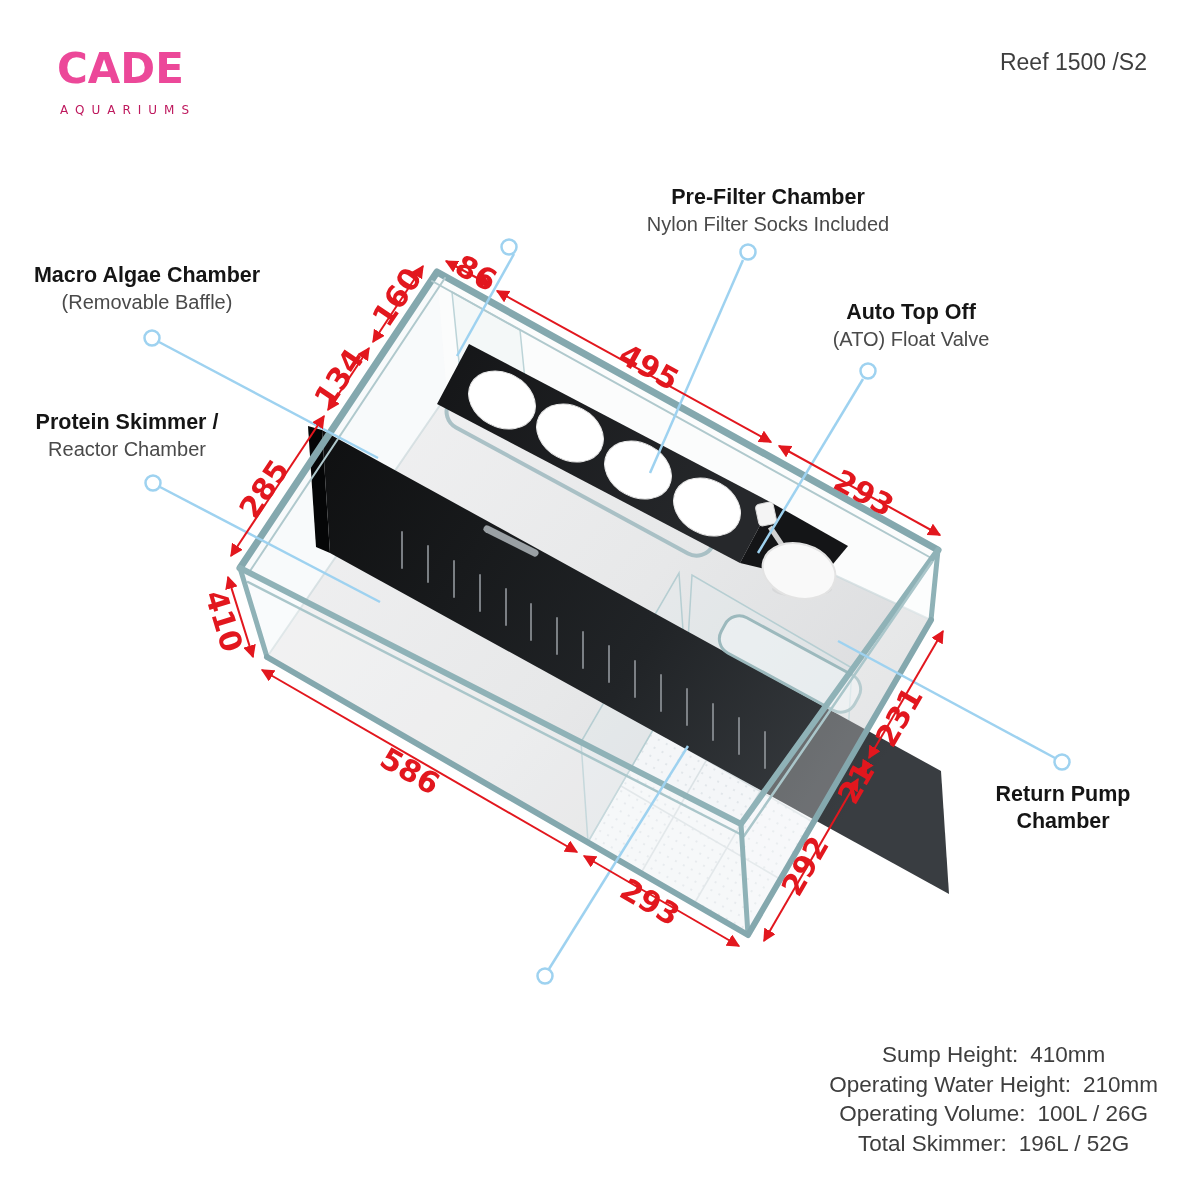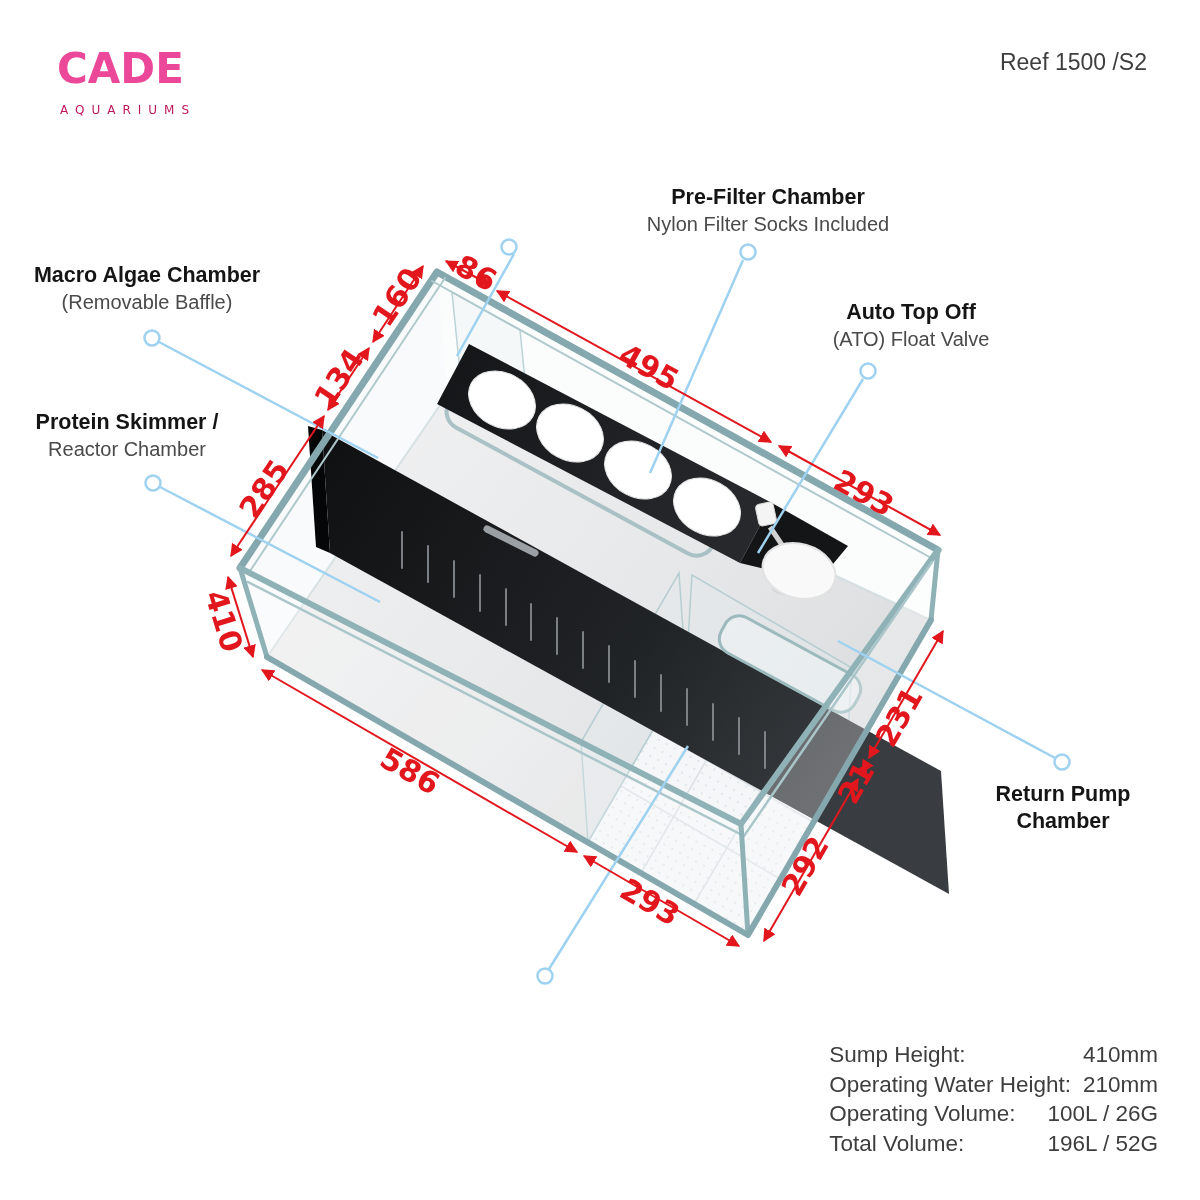--- a/index.html
+++ b/index.html
@@ -20,21 +20,21 @@
   .hdr .model{font-size:23px;color:#3e3e3e;margin-top:3px;}
 
   
   .callout{position:absolute;text-align:center;transform:translateX(-50%);white-space:nowrap;}
   .callout .t{font-weight:bold;font-size:21.5px;color:#151515;line-height:27px;}
   .callout .s{font-size:20px;color:#4a4a4a;line-height:27px;}
 
   
   .specs{position:absolute;right:42px;top:1040px;text-align:right;
          font-size:22.5px;color:#3e3e3e;line-height:29.5px;}
-  .specs .row{display:flex;justify-content:space-between;gap:12px;}
+  .specs .row{display:flex;justify-content:center;gap:12px;}
 
   svg text.dim{font-family:"DejaVu Sans",sans-serif;font-weight:bold;font-size:30px;fill:#e2171e;}
 </style>
 </head>
 <body>
 
 <div id="page">
 
   <svg id="scene" width="1200" height="1200" viewBox="0 0 1200 1200">
     <defs>
@@ -226,18 +226,18 @@
     </div>
     <div class="row">
       <span>Operating Water Height:</span>
       <span>210mm</span>
     </div>
     <div class="row">
       <span>Operating Volume:</span>
       <span>100L / 26G</span>
     </div>
     <div class="row">
-      <span>Total Volume:</span>
+      <span>Total Skimmer:</span>
       <span>196L / 52G</span>
     </div>
   </div>
 
 </div>
 
 </body></html>

